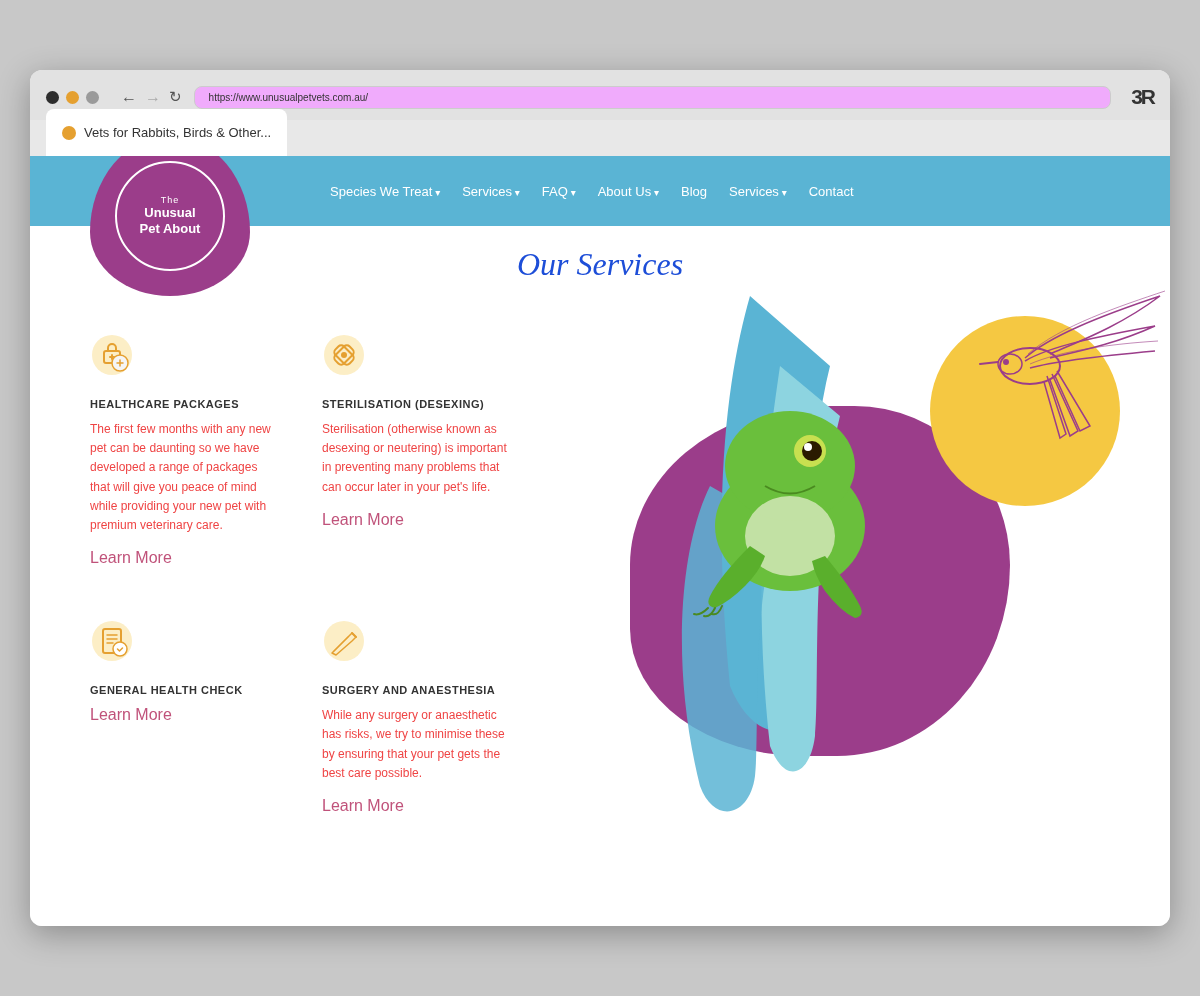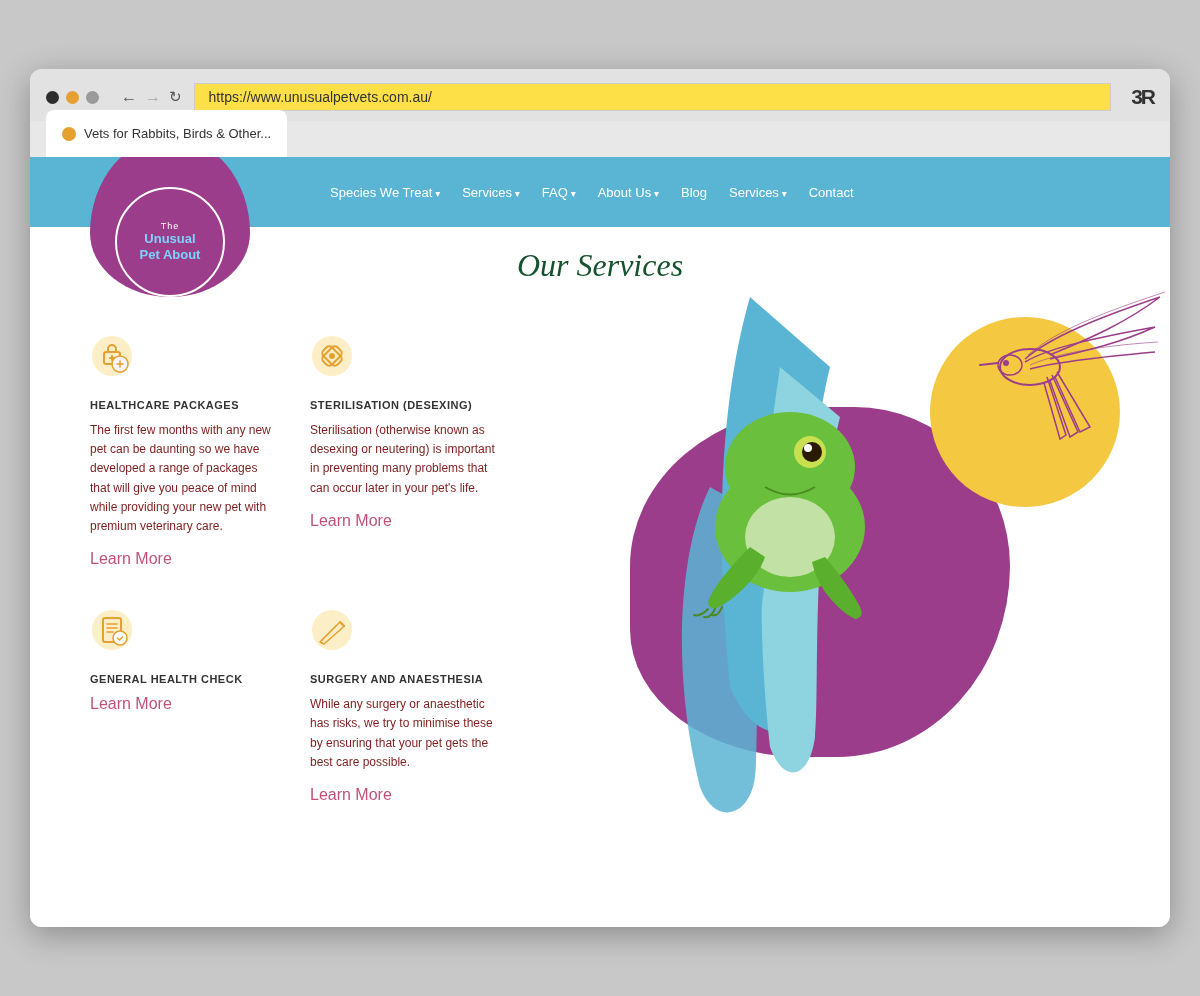--- a/index.html
+++ b/index.html
@@ -51,25 +51,25 @@
     }
     .nav-refresh {
       font-size: 15px;
       color: #555;
       cursor: pointer;
       background: none;
       border: none;
     }
     .address-bar {
       flex: 1;
-      background: #fde047;
+      background: #f0abfc;
       border: 1px solid #ccc;
-      border-radius: 0;
+      border-radius: 8px;
       padding: 5px 14px;
-      font-size: 14px;
+      font-size: 10px;
       color: #333;
     }
     .browser-brand {
       font-size: 22px;
       font-weight: bold;
       color: #333;
       margin-left: 8px;
       letter-spacing: -1px;
     }
     .tab-bar {
@@ -109,42 +109,42 @@
     }
     .logo-area {
       position: absolute;
       left: 60px;
       top: -20px;
       width: 160px;
       height: 160px;
       background: #9b3d8a;
       border-radius: 50% 50% 50% 50% / 60% 60% 40% 40%;
       display: flex;
-      align-items: flex-end;
+      align-items: center;
       justify-content: center;
       z-index: 10;
     }
     .logo-inner {
       width: 110px;
       height: 110px;
       border: 2px solid white;
       border-radius: 50%;
       display: flex;
       flex-direction: column;
       align-items: center;
       justify-content: center;
       text-align: center;
     }
     .logo-text-small {
       color: white;
       font-size: 9px;
       letter-spacing: 1px;
     }
     .logo-text-main {
-      color: #7dd3fc;
+      color: #ffffff;
       font-size: 13px;
       font-weight: bold;
       line-height: 1.2;
     }
     .logo-text-main span {
       display: block;
     }
     .site-nav {
       display: flex;
       align-items: flex-end;
@@ -165,21 +165,21 @@
     .main-content {
       padding: 20px 60px 40px;
       min-height: 700px;
       position: relative;
     }
     .page-title {
       text-align: center;
       font-family: Georgia, 'Times New Roman', serif;
       font-size: 32px;
       font-style: italic;
-      color: #14532d;
+      color: #1d4ed8;
       margin-bottom: 30px;
       font-weight: normal;
     }
     .service-item {
       padding: 20px 30px 20px 0;
     }
     .service-icon {
       font-size: 36px;
       margin-bottom: 12px;
       color: #e5a030;
@@ -191,21 +191,21 @@
     .service-title {
       font-size: 11px;
       font-weight: bold;
       letter-spacing: 0.5px;
       color: #333;
       text-transform: uppercase;
       margin-bottom: 10px;
     }
     .service-desc {
       font-size: 12px;
-      color: #7f1d1d;
+      color: #ef4444;
       line-height: 1.6;
       margin-bottom: 14px;
     }
     .learn-more {
       color: #c0527a;
       font-size: 16px;
       text-decoration: none;
       cursor: pointer;
     }
     
@@ -268,21 +268,21 @@
         <li><a href="#" class="has-dropdown">About Us</a></li>
         <li><a href="#">Blog</a></li>
         <li><a href="#" class="has-dropdown">Services</a></li>
         <li><a href="#">Contact</a></li>
       </ul>
     </div>
 
     <div class="main-content">
       <h1 class="page-title">Our Services</h1>
 
-      <div style="display: grid; grid-template-columns: 220px 220px; gap: 0; max-width: 500px;">
+      <div style="display: grid; grid-template-columns: 220px 220px; gap: 12px; max-width: 500px;">
 
         <div class="service-item">
           <div class="service-icon">
             <svg viewBox="0 0 44 44" fill="none" xmlns="http://www.w3.org/2000/svg" width="40" height="40">
               <circle cx="22" cy="22" r="20" fill="#f5c842" opacity="0.3"></circle>
               <rect x="14" y="18" width="16" height="12" rx="2" stroke="#e5a030" stroke-width="2" fill="none"></rect>
               <path d="M18 18v-3a4 4 0 0 1 8 0v3" stroke="#e5a030" stroke-width="2" fill="none"></path>
               <path d="M22 22v4M20 24h4" stroke="#e5a030" stroke-width="2" stroke-linecap="round"></path>
               <circle cx="30" cy="30" r="8" fill="#f5f5f5" stroke="#e5a030" stroke-width="1.5"></circle>
               <path d="M27 30h6M30 27v6" stroke="#e5a030" stroke-width="1.5" stroke-linecap="round"></path>

